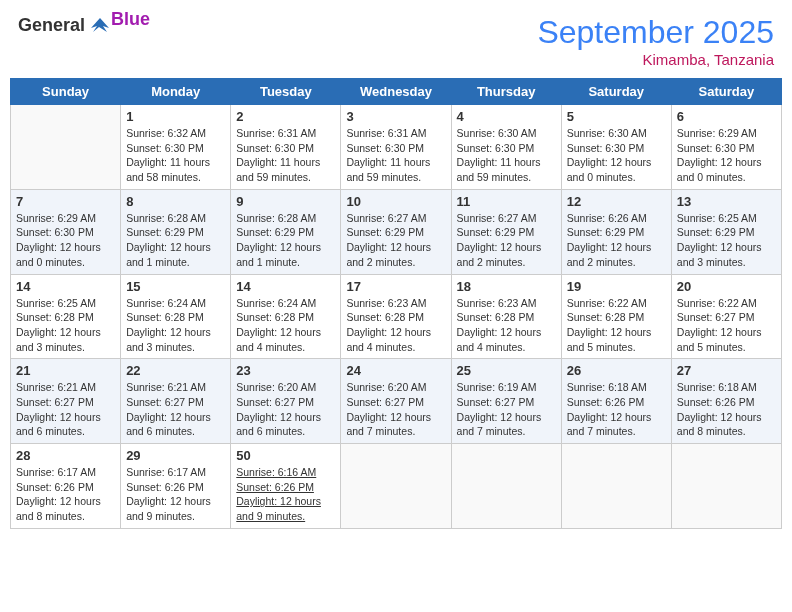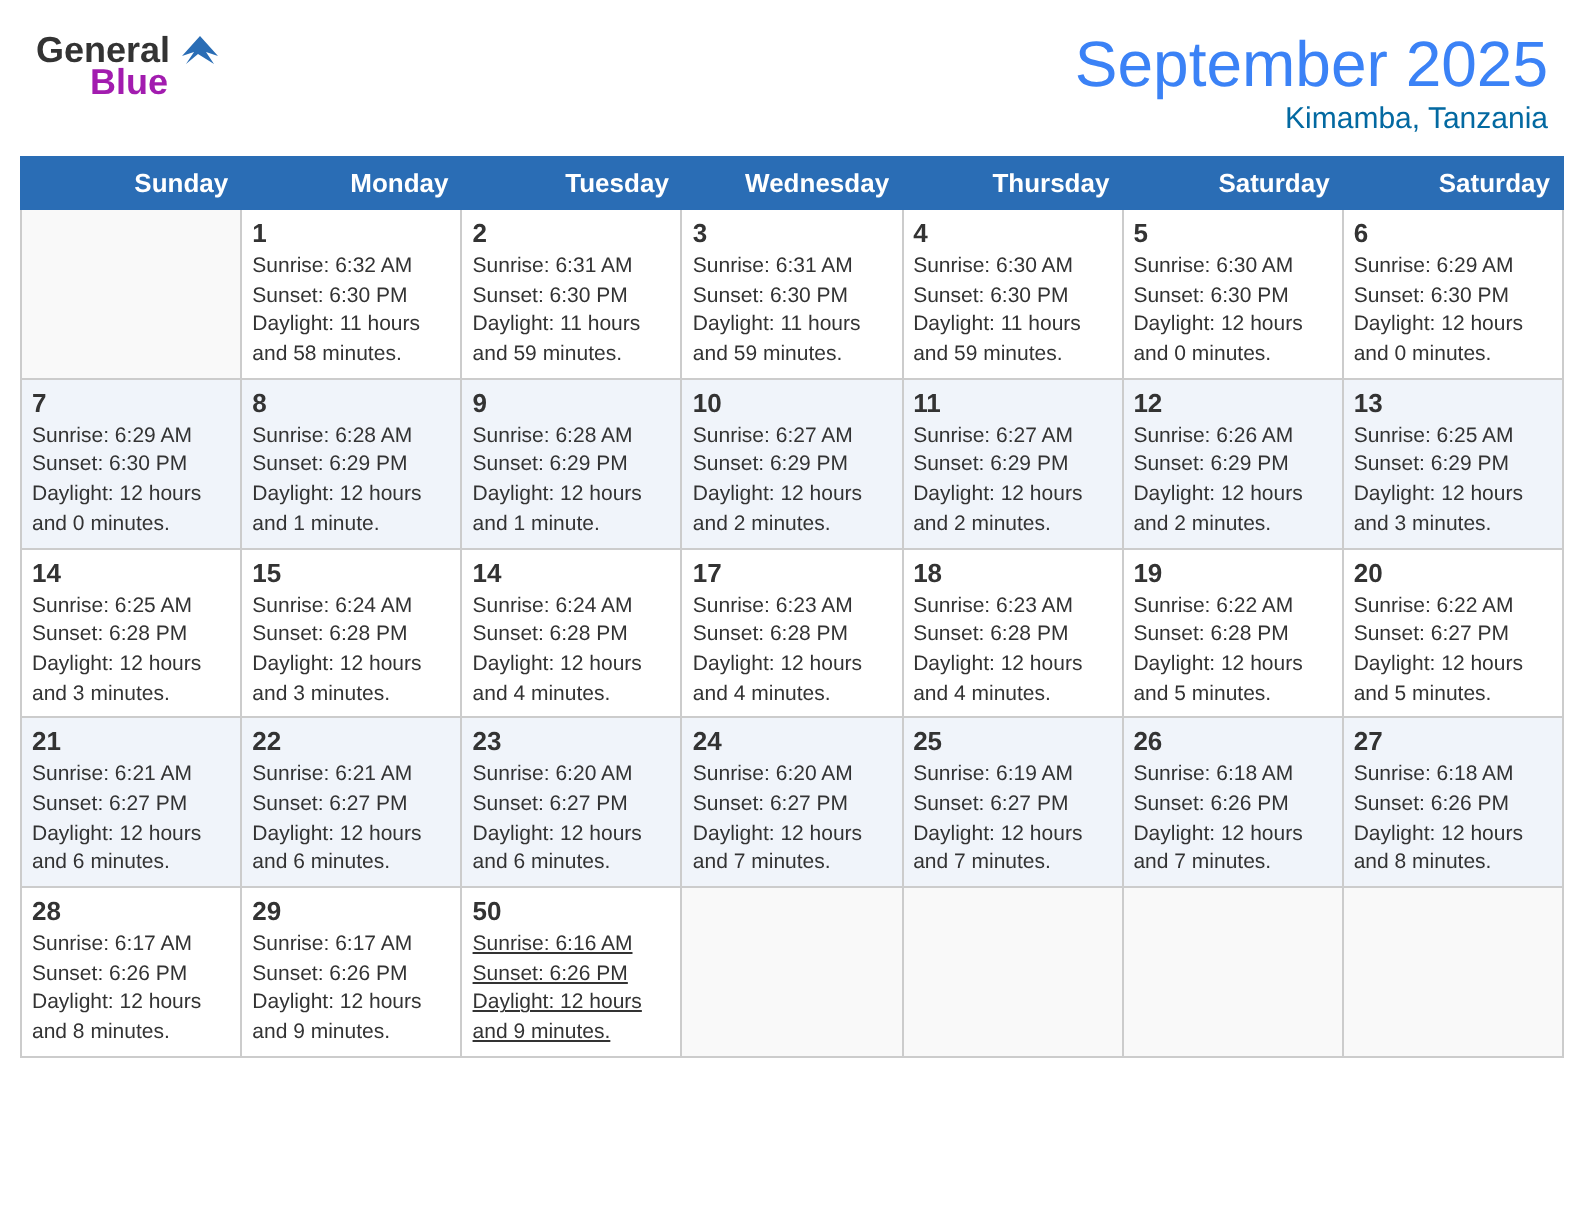--- a/index.html
+++ b/index.html
@@ -12,50 +12,50 @@
     }
     .header {
       display: flex;
       justify-content: space-between;
       align-items: flex-start;
       margin-bottom: 6px;
       padding: 4px 8px;
     }
     .logo {
       display: flex;
-      flex-direction: column;
-      align-items: center;
+      flex-direction: row;
+      align-items: flex-start;
       line-height: 1;
     }
     .logo-row {
       display: flex;
       align-items: center;
       gap: 2px;
     }
     .title-block {
       text-align: right;
     }
     .month-title {
       font-size: 32px;
       color: #3b82f6;
       font-weight: normal;
     }
     .location {
       font-size: 15px;
-      color: #0369a1;
+      color: #be185d;
     }
     .calendar {
       width: 100%;
       border-collapse: collapse;
       font-size: 11px;
     }
     .calendar th {
       background-color: #2a6db5;
       color: #fff;
-      text-align: right;
+      text-align: center;
       padding: 5px 6px;
       font-size: 13px;
       font-weight: bold;
       border: 1px solid #2a6db5;
     }
     .calendar td {
       border: 1px solid #ccc;
       vertical-align: top;
       padding: 4px 5px;
       width: 14.28%;

